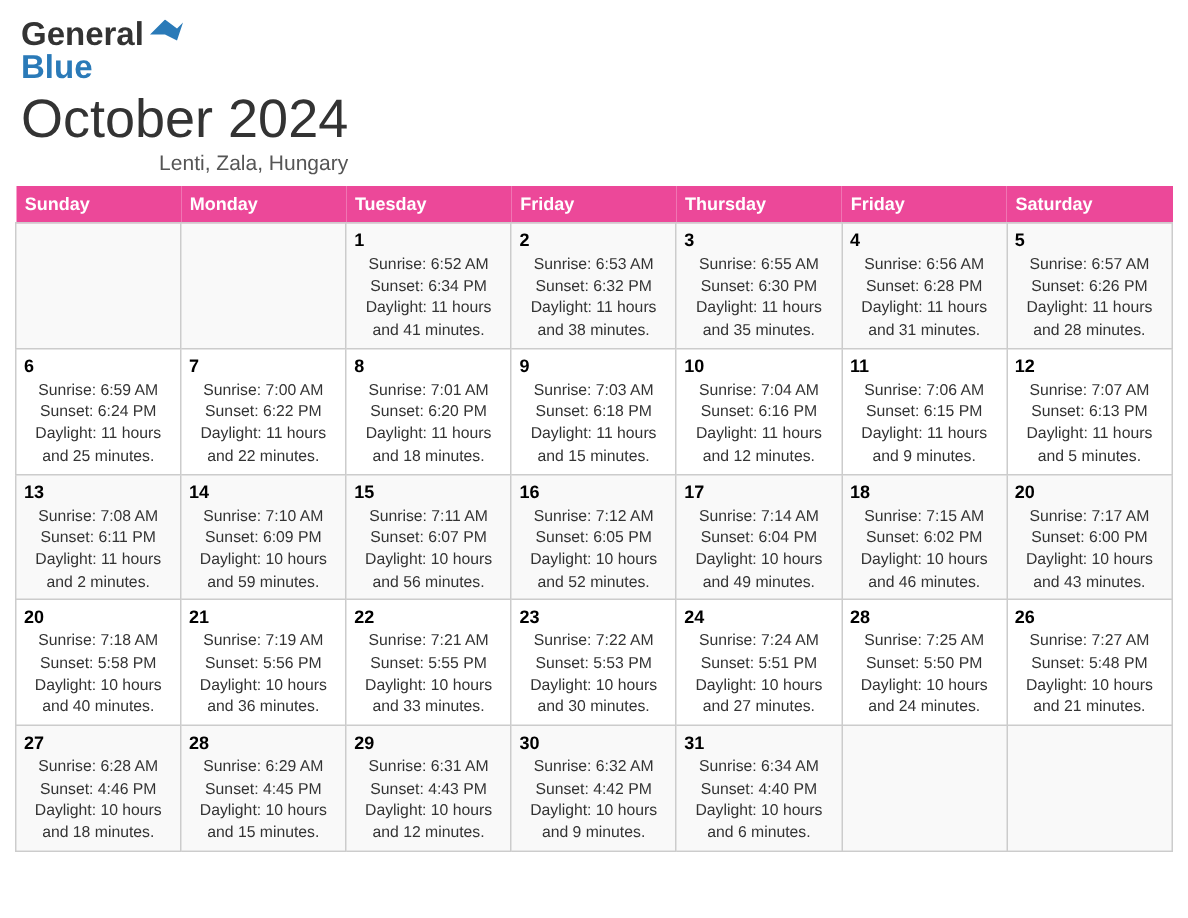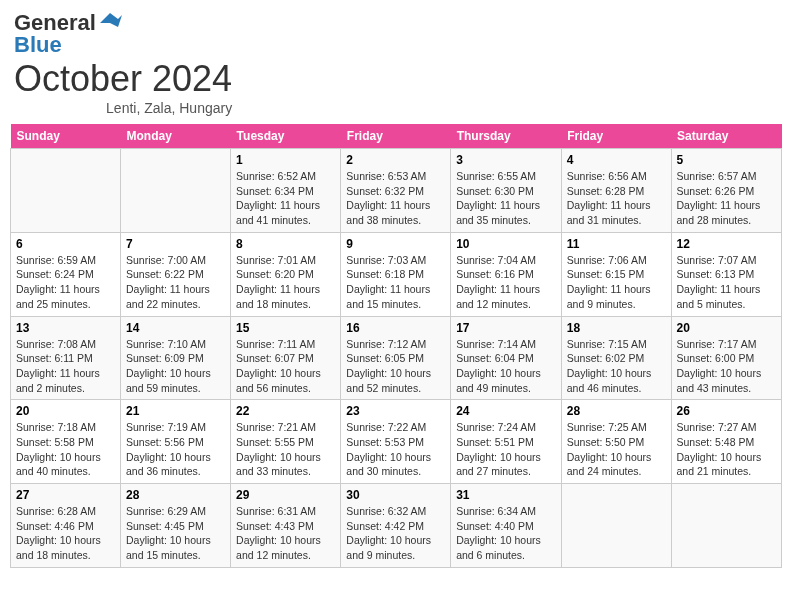--- a/index.html
+++ b/index.html
@@ -66,20 +66,21 @@
     }
     .day-num {
       font-weight: bold;
       font-size: 12px;
       margin-bottom: 2px;
     }
     .day-info {
       color: #333;
       font-size: 10.5px;
       line-height: 1.4;
+      text-align: center;
     }
     td.empty { background: #fff !important; }
     tbody tr:nth-child(odd) td.empty { background: #f9f9f9 !important; }
   </style>
 </head>
 <body>
 
 <div class="header">
   <div class="logo">
     <div class="logo-row">

